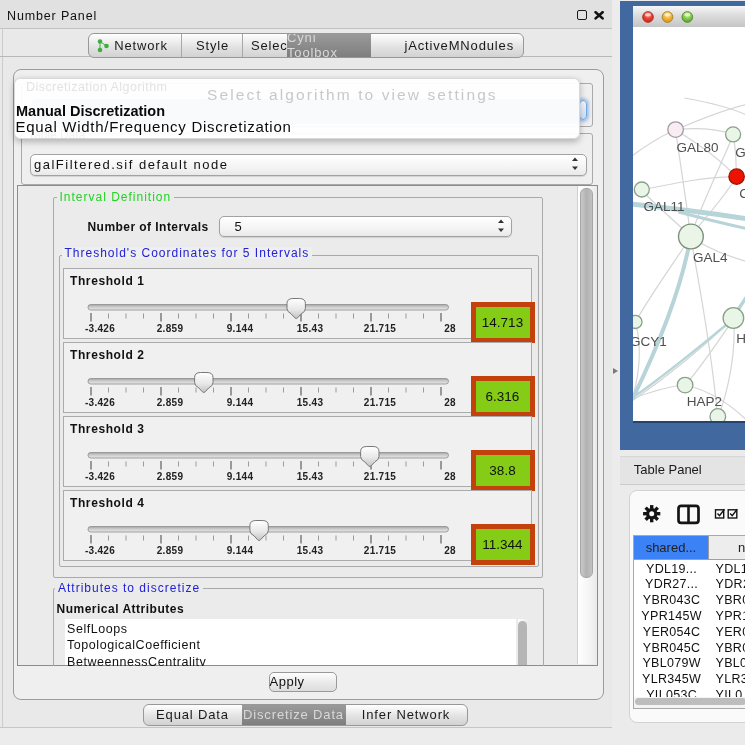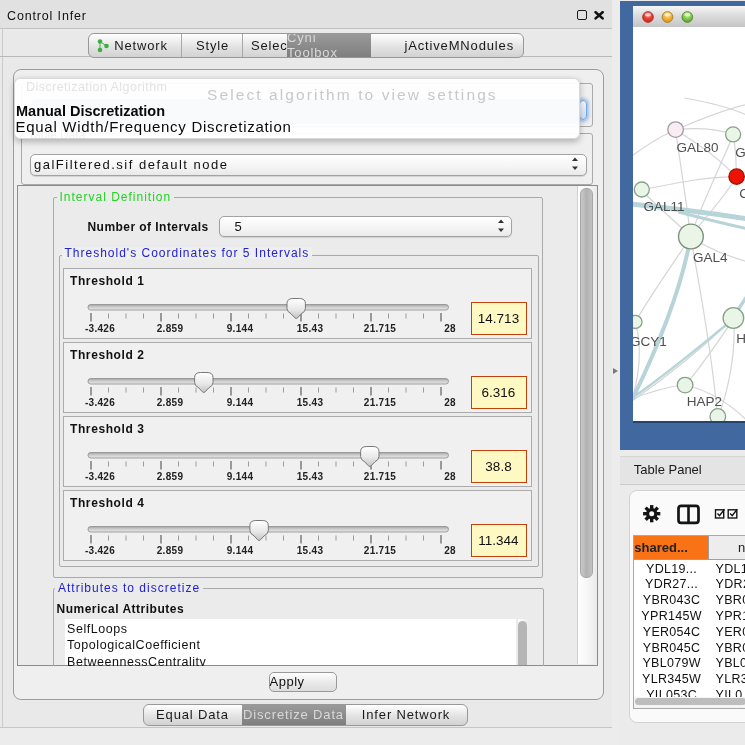--- a/index.html
+++ b/index.html
@@ -5,31 +5,31 @@
 html,body{margin:0;padding:0;}
 body{width:745px;height:745px;position:relative;overflow:hidden;background:#ececec;
  font-family:"Liberation Sans", sans-serif;-webkit-font-smoothing:antialiased;}
 .abs{position:absolute;}
 .grp{position:absolute;border:1px solid #a9a9a9;border-radius:3px;}
 .gtitle{position:absolute;font-size:12px;letter-spacing:1px;line-height:12px;padding:0 3px;background:#ebebeb;}
 .combo{position:absolute;background:linear-gradient(#ffffff,#f2f2f2 70%,#e9e9e9);border:1px solid #a2a2a2;border-radius:5px;box-shadow:0 1px 1px rgba(0,0,0,0.12);}
 .ctext{position:absolute;font-size:13px;color:#111;}
 .tbox{position:absolute;left:63px;width:467px;height:69px;background:#f0f0f0;border:1px solid #ababab;}
 .tlabel{position:absolute;left:6px;top:5px;font-size:12px;letter-spacing:0.6px;font-weight:bold;color:#111;}
-.vbox{position:absolute;left:406.5px;top:33px;width:54px;height:31px;background:#fef9c3;border:1px solid #c2410c;
+.vbox{position:absolute;left:406.5px;top:33px;width:54px;height:31px;background:#84cc16;border:5px solid #c2410c;
  font-size:13.5px;color:#111;text-align:center;line-height:31px;}
 .ticklab{position:absolute;font-size:10px;letter-spacing:0.3px;font-weight:bold;color:#222;transform:translateX(-50%);top:54.5px;margin-left:9px;}
 .seg{position:absolute;top:0;height:100%;display:flex;align-items:center;justify-content:center;font-size:13px;letter-spacing:0.85px;color:#1a1a1a;}
 </style>
 </head>
 <body>
 
 <div class="abs" style="left:0;top:0;width:612px;height:728px;background:#e9e9e9;"></div>
 <div class="abs" style="left:0;top:0;width:612px;height:28px;background:#e1e1e1;border-bottom:1px solid #c2c2c2;"></div>
-<div class="abs" style="left:7px;top:9px;font-size:12.5px;letter-spacing:0.85px;color:#111;">Control Infer</div>
+<div class="abs" style="left:7px;top:9px;font-size:12.5px;letter-spacing:0.85px;color:#111;">Number Panel</div>
 <div class="abs" style="left:577px;top:10px;width:8px;height:8px;border:1.6px solid #1a1a1a;border-radius:2px;"></div>
 <svg class="abs" style="left:594px;top:11px;" width="11" height="9">
     <g stroke="#111" stroke-width="2.6" stroke-linecap="round">
       <line x1="1.6" y1="1.2" x2="8.6" y2="7.4"></line>
       <line x1="8.6" y1="1.2" x2="1.6" y2="7.4"></line>
     </g>
   </svg>
 <div class="abs" style="left:2px;top:28px;width:1px;height:700px;background:#cccccc;"></div>
 <div class="abs" style="left:0;top:56px;width:612px;height:1px;background:#b8b8b8;"></div>
 <div class="abs" style="left:0;top:727px;width:612px;height:1px;background:#c6c6c6;"></div>
@@ -412,19 +412,19 @@
  <line x1="46.5" y1="1.8" x2="46.5" y2="18.6" stroke="#141414" stroke-width="2.6"></line>
  <g stroke="#141414" fill="none" stroke-width="1.4">
   <rect x="73.5" y="5.8" width="8.2" height="8.2"></rect>
   <path d="M75.5 9.5 l2 2.2 l5-6.5"></path>
   <rect x="86.2" y="5.8" width="8.6" height="8.2"></rect>
   <path d="M88.2 9.5 l2 2.2 l5-6.5"></path>
  </g>
 </svg>
 
 <div class="abs" style="left:633.3px;top:534.7px;width:111.7px;height:172px;background:#fff;border:1px solid #a8a8a8;border-right:none;overflow:hidden;">
- <div class="abs" style="left:0;top:0;width:73.3px;height:23.5px;background:#f97316;border-right:1px solid #9b9b9b;border-bottom:1px solid #9f9f9f;text-align:left;line-height:23.5px;font-size:13px;color:#222;font-weight:bold;">shared...</div>
+ <div class="abs" style="left:0;top:0;width:73.3px;height:23.5px;background:#3b82f6;border-right:1px solid #9b9b9b;border-bottom:1px solid #9f9f9f;text-align:center;line-height:23.5px;font-size:13px;color:#222;">shared...</div>
  <div class="abs" style="left:74.3px;top:0;width:41px;height:23.5px;background:#ededed;border-bottom:1px solid #9f9f9f;line-height:23.5px;font-size:13px;color:#222;padding-left:29.5px;">na</div>
  <div class="abs" style="left:0;top:26px;width:74.6px;text-align:center;font-size:12.5px;letter-spacing:0.3px;color:#111;line-height:15.8px;">YDL19...<br>YDR27...<br>YBR043C<br>YPR145W<br>YER054C<br>YBR045C<br>YBL079W<br>YLR345W<br>YIL053C</div>
  <div class="abs" style="left:81.3px;top:26px;font-size:12.5px;letter-spacing:0.3px;color:#111;line-height:15.8px;">YDL1<br>YDR2<br>YBR0<br>YPR1<br>YER0<br>YBR0<br>YBL0<br>YLR3<br>YIL0</div>
  <div class="abs" style="left:0;top:161px;width:112px;height:11px;background:#f4f4f4;"></div>
  <div class="abs" style="left:1px;top:162px;width:111px;height:7.5px;background:#bdbdbd;border-radius:4px;"></div>
 </div>
 
 </body></html>

